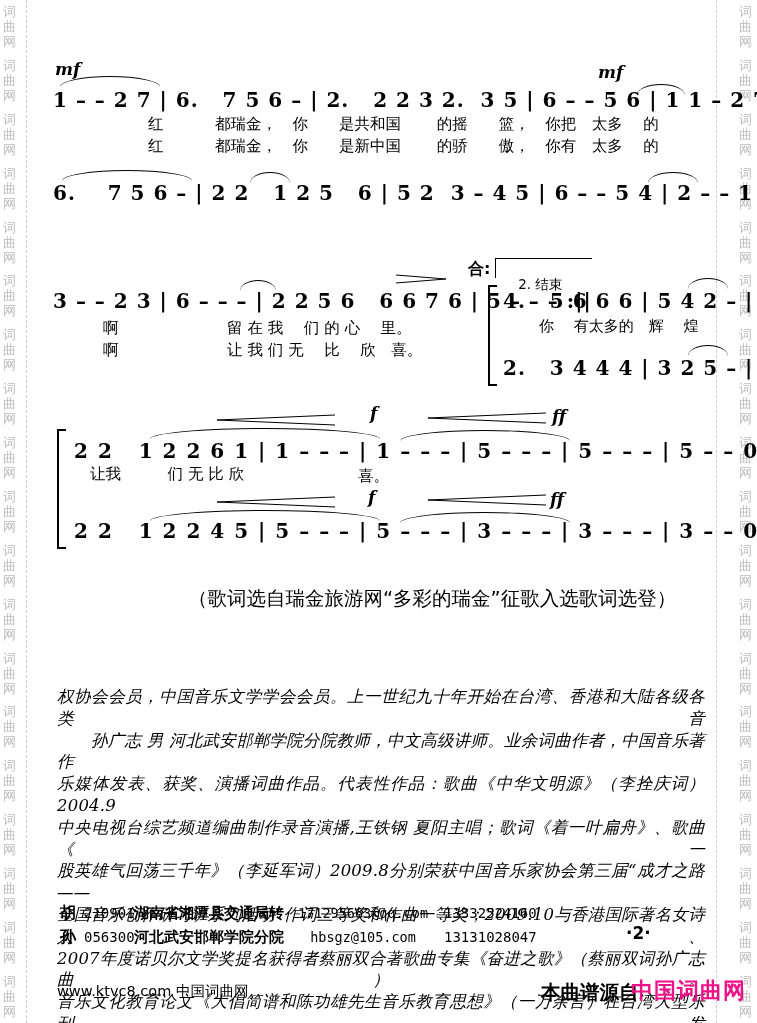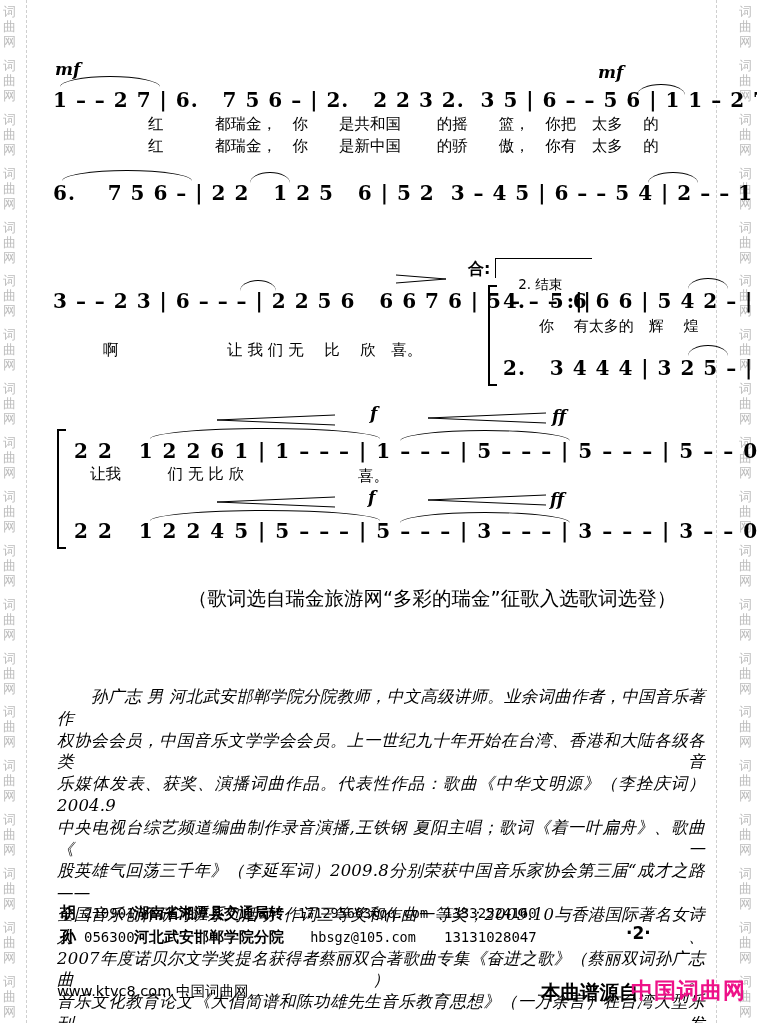--- a/index.html
+++ b/index.html
@@ -253,20 +253,21 @@
   <div class="lyr" style="left:148px;top:114px;">红　　　 都瑞金，　你　　是共和国　　 的摇　　篮，　你把　太多　 的</div>
   <div class="lyr" style="left:148px;top:136px;">红　　　 都瑞金，　你　　是新中国　　 的骄　　傲，　你有　太多　 的</div>
 
   <div class="slur" style="left:62px;top:170px;width:130px;"></div>
   <div class="slur" style="left:250px;top:172px;width:40px;"></div>
   <div class="slur" style="left:648px;top:172px;width:50px;"></div>
   <div class="not" style="left:53px;top:181px;">6.    7 5 6 – | 2 2   1 2 5   6 | 5 2  3 – 4 5 | 6 – – 5 4 | 2 – – 1 2 |</div>
 
   <div class="slur" style="left:240px;top:280px;width:36px;"></div>
   <div class="not" style="left:53px;top:289px;">3 – – 2 3 | 6 – – – | 2 2 5 6   6 6 7 6 | 5 – – – :||</div>
+  <div class="lyr" style="left:103px;top:318px;">啊　　　　　　　留 在 我　 们 的 心　 里。</div>
   <div class="lyr" style="left:103px;top:340px;">啊　　　　　　　让 我 们 无　 比　 欣　喜。</div>
 
   <svg class="hairpin" style="left:396px;top:274px;" width="50" height="10">
     <path d="M0,1 L50,5 M0,9 L50,5" stroke="#000" stroke-width="1" fill="none"></path>
   </svg>
   <div class="ens" style="left:468px;top:259px;">合:</div>
   <div class="volta" style="left:495px;top:258px;width:85px;">
     <span>2. 结束</span>
   </div>
   <div class="bracket" style="left:488px;top:287px;height:97px;"></div>
@@ -302,22 +303,22 @@
   </svg>
   <div class="dyn" style="left:550px;top:489px;">ff</div>
 
   <div class="slur" style="left:150px;top:510px;width:230px;"></div>
   <div class="slur" style="left:400px;top:512px;width:170px;"></div>
   <div class="not" style="left:74px;top:519px;letter-spacing:1.5px;">2 2   1 2 2 4 5 | 5 – – – | 5 – – – | 3 – – – | 3 – – – | 3 – – 0 ||</div>
 
   <div class="caption">（歌词选自瑞金旅游网“多彩的瑞金”征歌入选歌词选登）</div>
 
   <div class="bio">
+    <div class="bio-line">权协会会员，中国音乐文学学会会员。上一世纪九十年开始在台湾、香港和大陆各级各类音</div>
     <div class="bio-line first">孙广志 男 河北武安邯郸学院分院教师，中文高级讲师。业余词曲作者，中国音乐著作</div>
-    <div class="bio-line">权协会会员，中国音乐文学学会会员。上一世纪九十年开始在台湾、香港和大陆各级各类音</div>
     <div class="bio-line">乐媒体发表、获奖、演播词曲作品。代表性作品：歌曲《中华文明源》（李拴庆词）2004.9</div>
     <div class="bio-line">中央电视台综艺频道编曲制作录音演播,王铁钢 夏阳主唱；歌词《着一叶扁舟》、歌曲《一</div>
     <div class="bio-line">股英雄气回荡三千年》（李延军词）2009.8分别荣获中国音乐家协会第三届“成才之路——</div>
     <div class="bio-line">全国音乐创作研习班系列活动”作词三等奖和作曲一等奖；2009.10与香港国际著名女诗人、</div>
     <div class="bio-line">2007年度诺贝尔文学奖提名获得者蔡丽双合著歌曲专集《奋进之歌》（蔡丽双词孙广志曲）。</div>
     <div class="bio-line">音乐文化教育论文《大倡简谱和陈功雄先生音乐教育思想》（一万余言）在台湾大型乐刊发</div>
 
   </div>
 
   <div class="contact-row" style="top:903px;">

